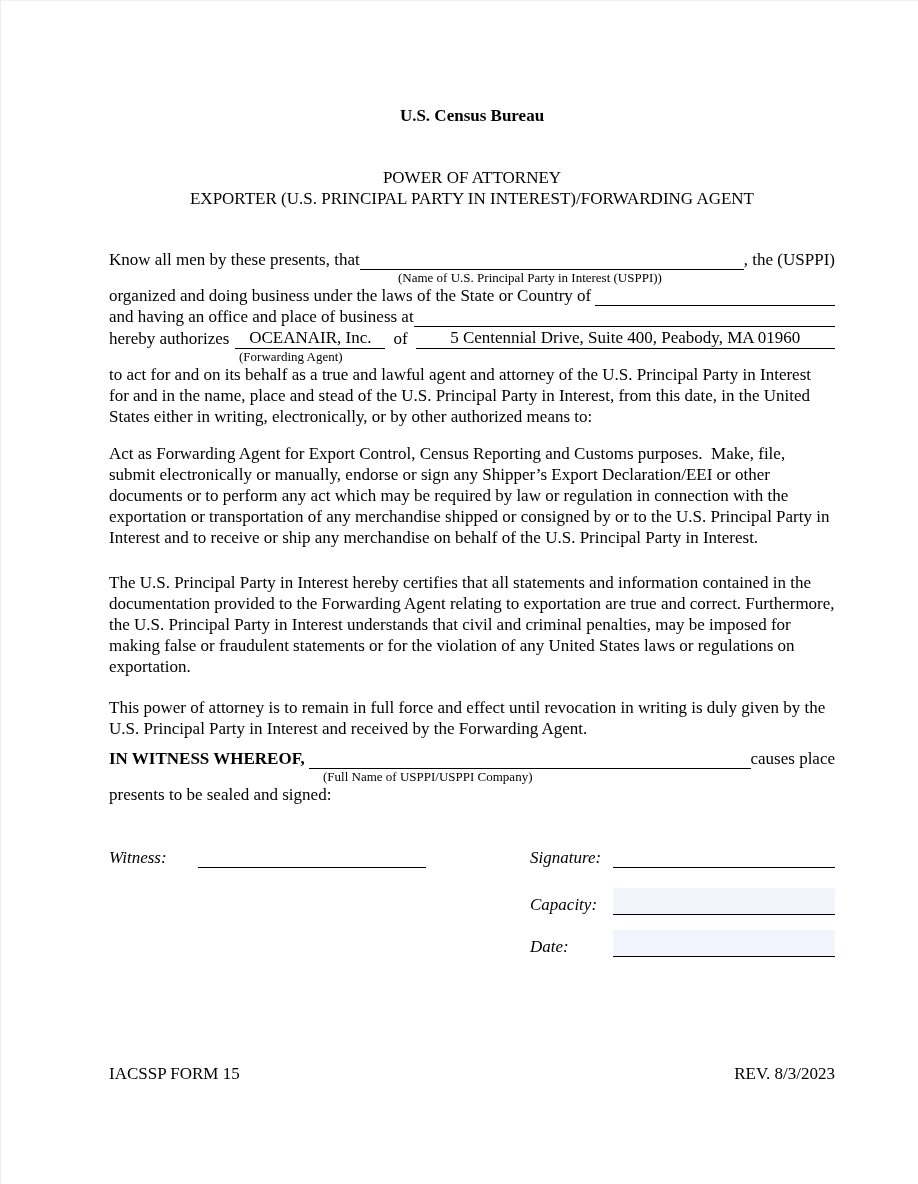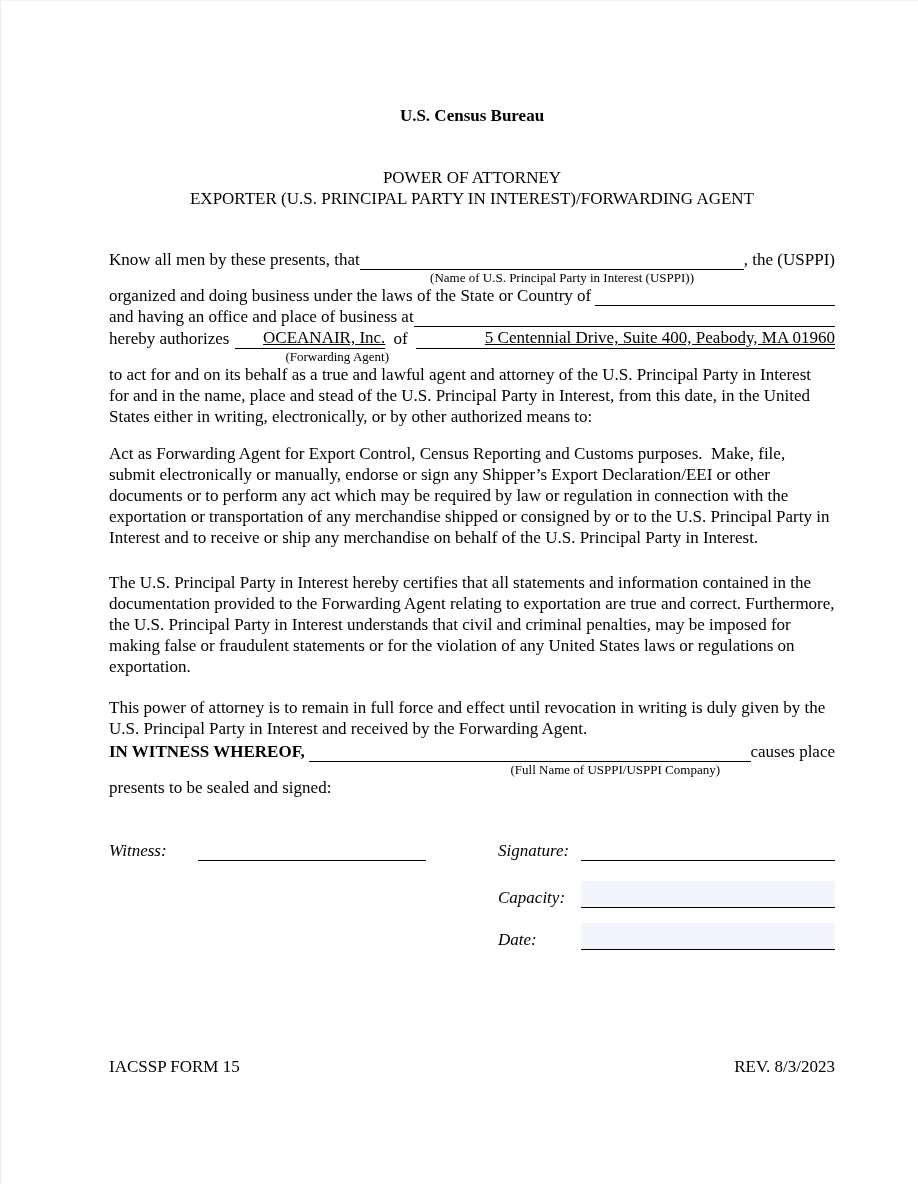--- a/index.html
+++ b/index.html
@@ -22,41 +22,41 @@
   .agency { text-align: center; font-weight: bold; margin-bottom: 41px; }
   .doc-title { text-align: center; font-weight: normal; margin-bottom: 40px; }
 
   
   .fline { display: flex; align-items: flex-end; }
   .fline > span { white-space: pre; flex-shrink: 0; }
   .fline .fill { flex: 1 1 auto; min-width: 30px; }
 
   .blank { border-bottom: 1px solid #000; display: inline-block; }
   .hl { background: #F2F5FC; }
-  .centered-val { text-align: right; text-decoration: underline; }
+  .centered-val { text-align: center; }
 
   .cap-row { display: flex; font-size: 13px; line-height: 15px; }
   .cap-row .spacer { flex-shrink: 0; }
-  .cap-row .cap { text-align: right; flex-shrink: 0; }
+  .cap-row .cap { text-align: left; flex-shrink: 0; }
 
   .para { white-space: pre-wrap; }
   .p-act { margin-top: 16px; }
   .p-cert { margin-top: 24px; }
   .p-revoke { margin-top: 20px; }
 
-  .witness-line { margin-top: 2px; }
+  .witness-line { margin-top: 9px; }
   .bold { font-weight: bold; }
 
   .sig-block { margin-top: 42px; font-style: italic; }
   .sig-row { display: flex; align-items: flex-end; }
   .sig-row-1 { margin-bottom: 20px; }
   .sig-row-2 { margin-bottom: 15px; }
   .sig-left { width: 317px; display: flex; align-items: flex-end; flex-shrink: 0; }
   .sig-gap { width: 72px; flex-shrink: 0; }
-  .sig-right { flex: 1; display: flex; align-items: flex-end; }
+  .sig-right { flex: 1; display: flex; align-items: flex-end; margin-left: 32px; }
   .sig-label-left { width: 77px; flex-shrink: 0; }
   .sig-label-right { width: 83px; flex-shrink: 0; }
   .sig-line { flex: 1; border-bottom: 1px solid #000; height: 21px; }
   .sig-line-left { margin-left: 12px; }
   .sig-field { flex: 1; border-bottom: 1px solid #000; height: 27px; background: #F2F5FC; }
 
   .footer { margin-top: 106px; display: flex; justify-content: space-between; }
 </style>
 </head>
 <body>

